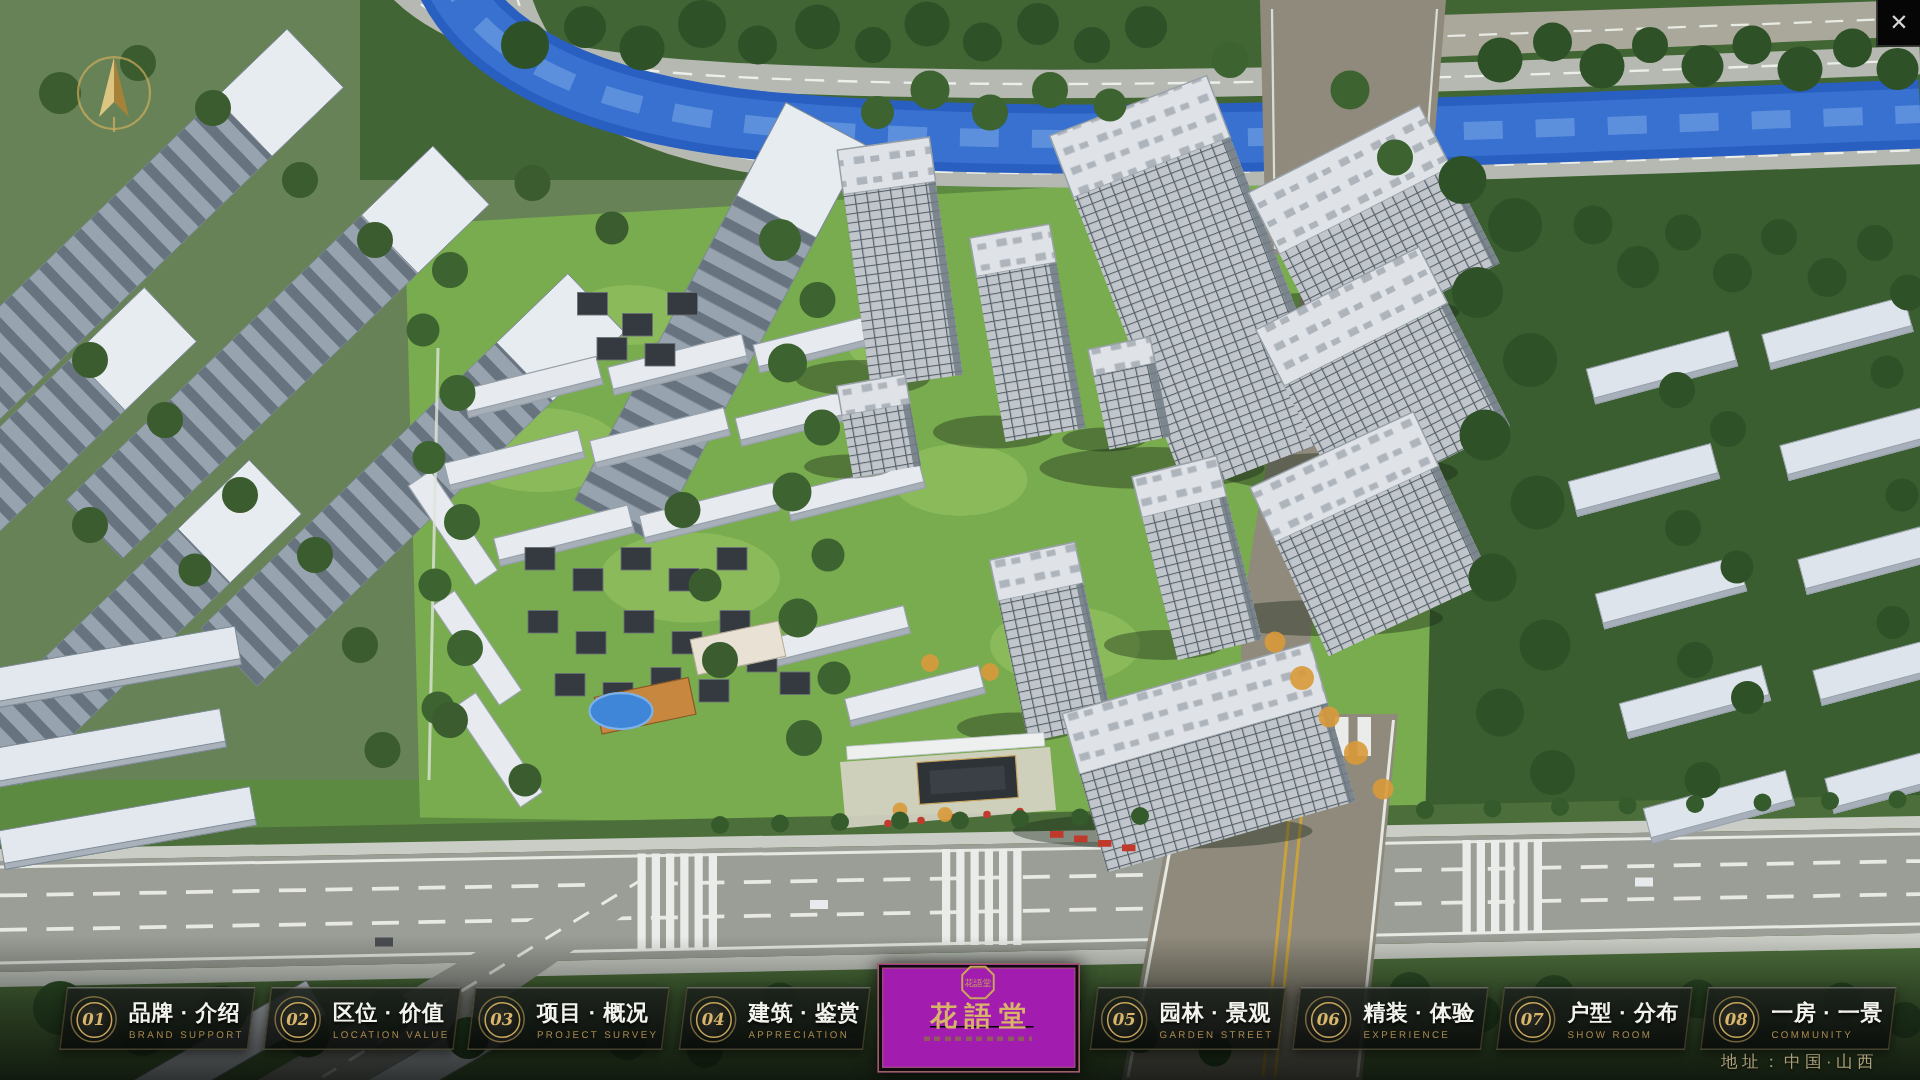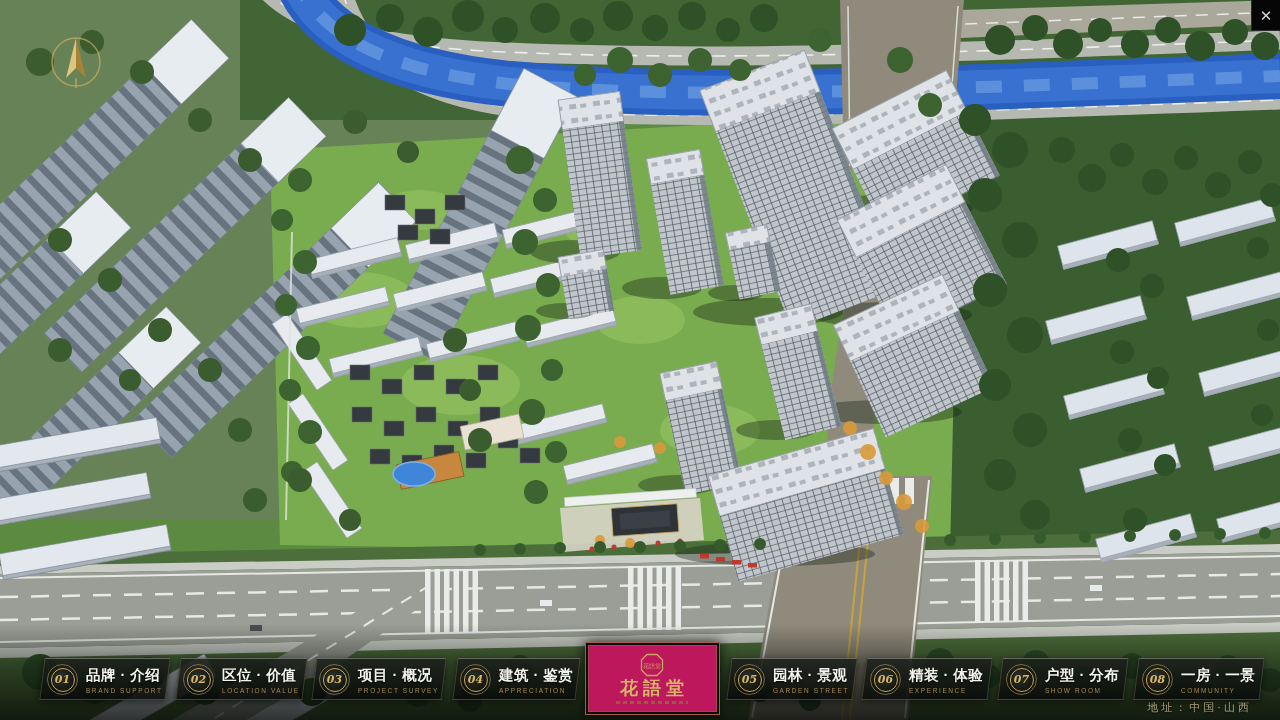--- a/index.html
+++ b/index.html
@@ -26,24 +26,24 @@
   .badge-in{width:22px;height:22px;border-radius:50%;border:1.5px solid #c8a55c;
             background:radial-gradient(circle at 40% 35%,#2c2f28,#0c0e0b);
             color:#d9b66a;font-family:"DejaVu Serif",serif;font-style:italic;font-weight:bold;
             font-size:11px;display:flex;align-items:center;justify-content:center;}
   .ptxt{display:flex;flex-direction:column;align-items:flex-start;min-width:0;}
   .zh{font-size:14.5px;font-weight:bold;color:#f3f3ed;letter-spacing:.5px;white-space:nowrap;
       text-shadow:0 1px 2px rgba(0,0,0,.8);}
   .en{font-size:6.5px;color:#a8894f;letter-spacing:1.6px;margin-top:2px;white-space:nowrap;}
 
   
-  .logo-panel{flex:0 0 133px;height:71px;margin-top:-14px;background:#be185d;
+  .logo-panel{flex:0 0 133px;height:71px;margin-top:-14px;background:#a21caf;
               border:1px solid rgba(150,120,70,.75);
               box-shadow:inset 0 0 0 2px rgba(6,7,6,.95),inset 0 0 0 3px rgba(150,120,70,.45),0 0 12px rgba(0,0,0,.8);
-              display:flex;flex-direction:column;align-items:center;justify-content:center;gap:2px;}
+              display:flex;flex-direction:column;align-items:center;justify-content:flex-start;gap:2px;text-decoration:underline;}
   .seal{width:24px;height:24px;}
   .logo-title{font-family:"DejaVu Serif",serif;font-size:18px;font-weight:bold;color:#d7b469;
               letter-spacing:5px;padding-left:5px;line-height:1;}
   .logo-sub{width:72px;height:3px;opacity:.75;margin-top:2px;
             background:repeating-linear-gradient(90deg,#8a7142 0 4px,transparent 4px 7px);}
 
   
   .close-btn{position:absolute;top:0;right:0;width:29px;height:31px;background:#060606;border:0;
              color:#d6d6d6;font-size:15px;line-height:31px;text-align:center;cursor:pointer;
              border-left:1px solid #2c2c2c;border-bottom:1px solid #2c2c2c;padding:0;}

